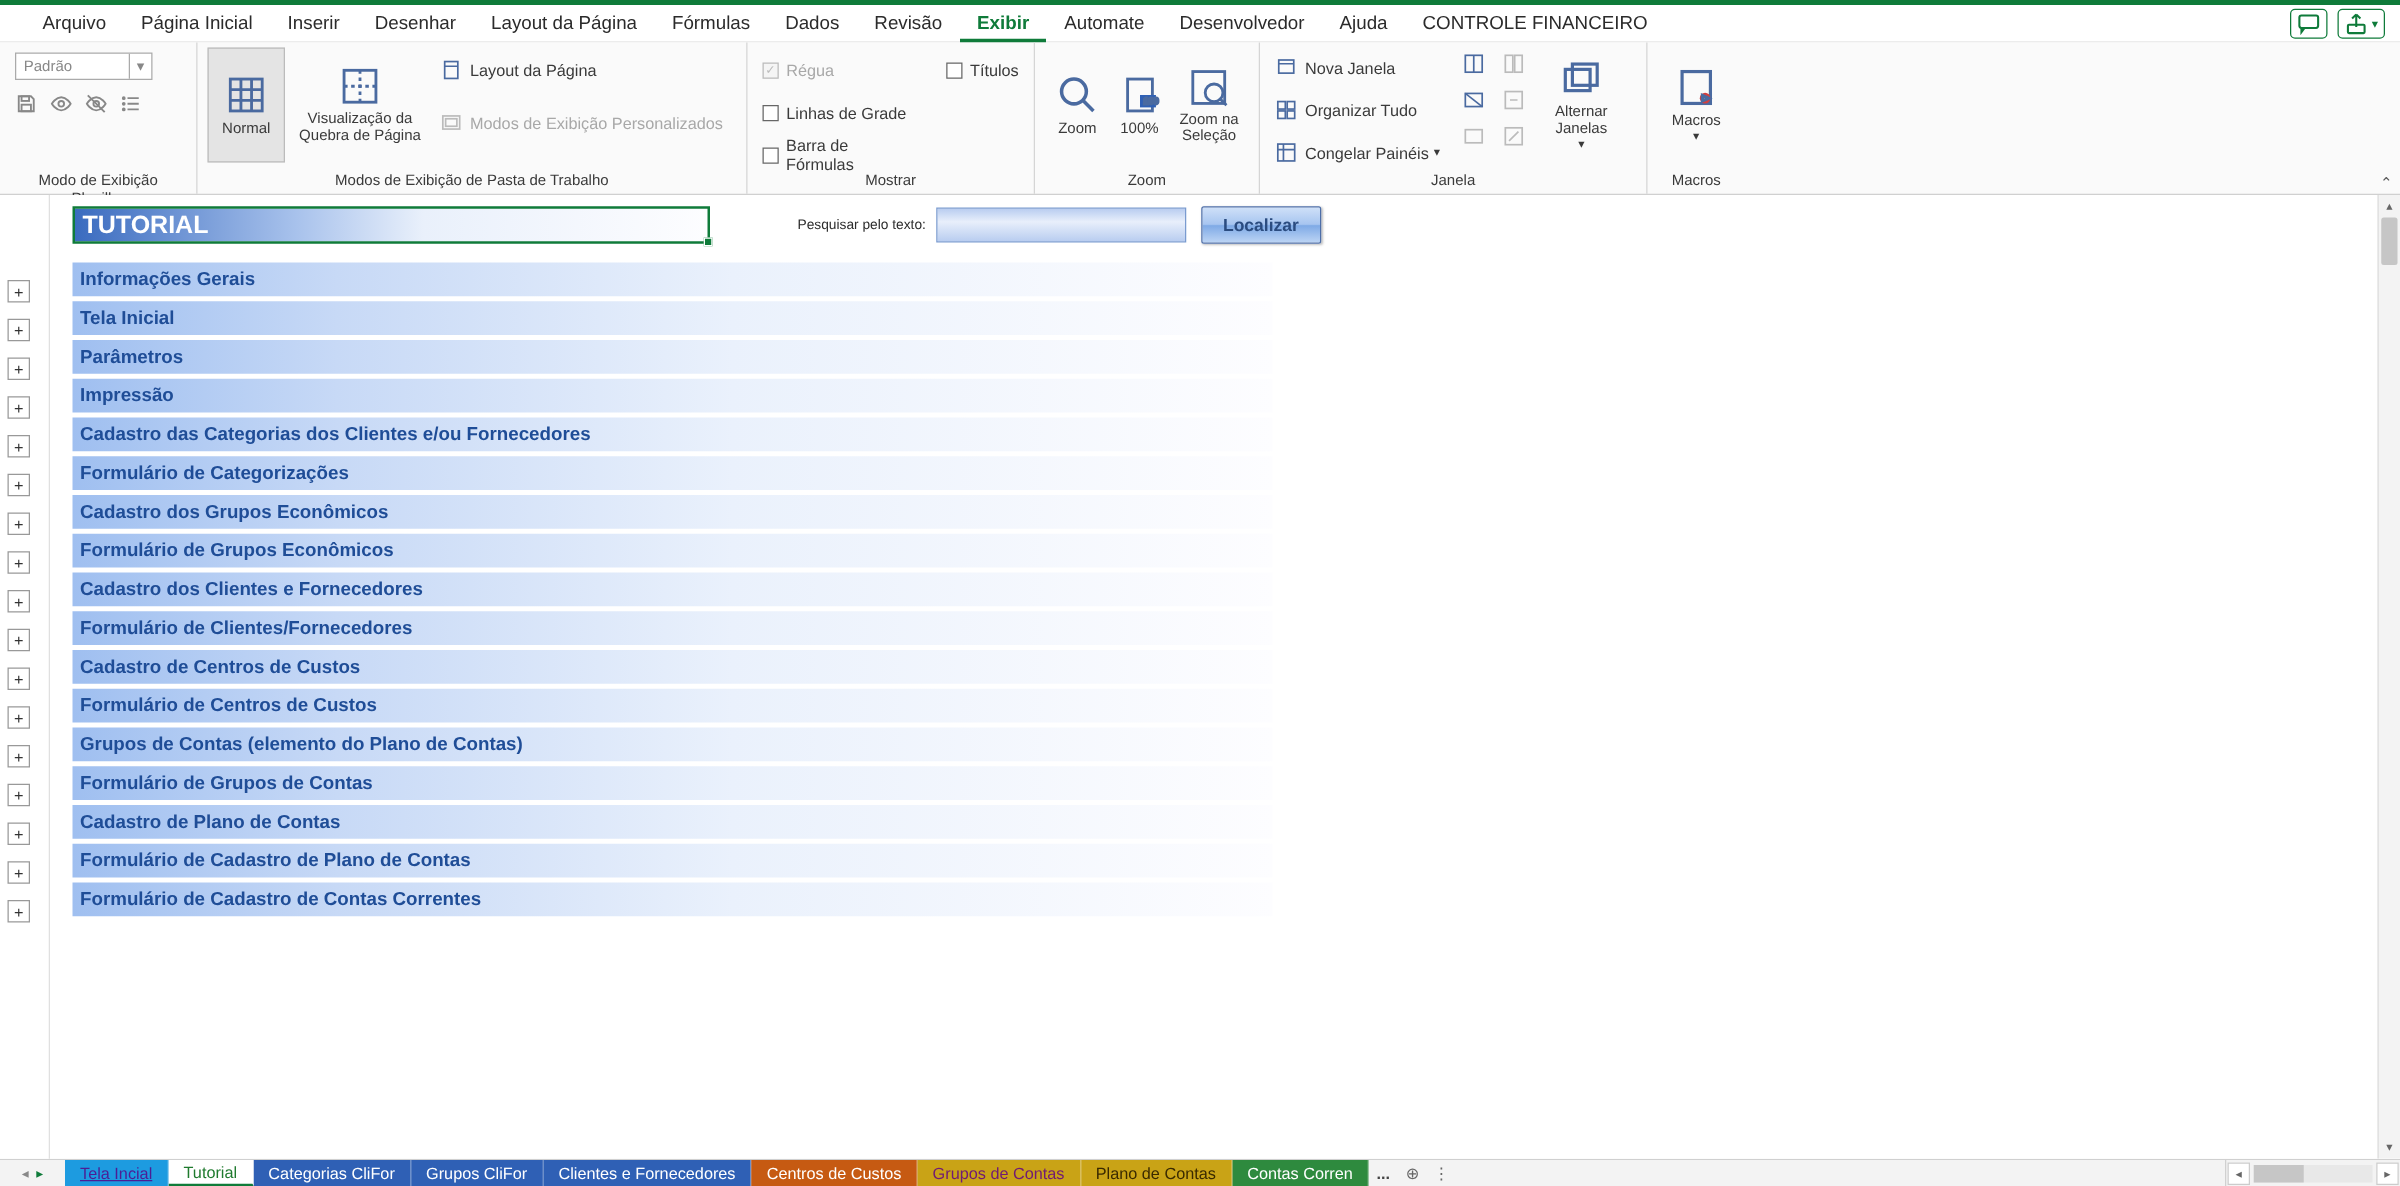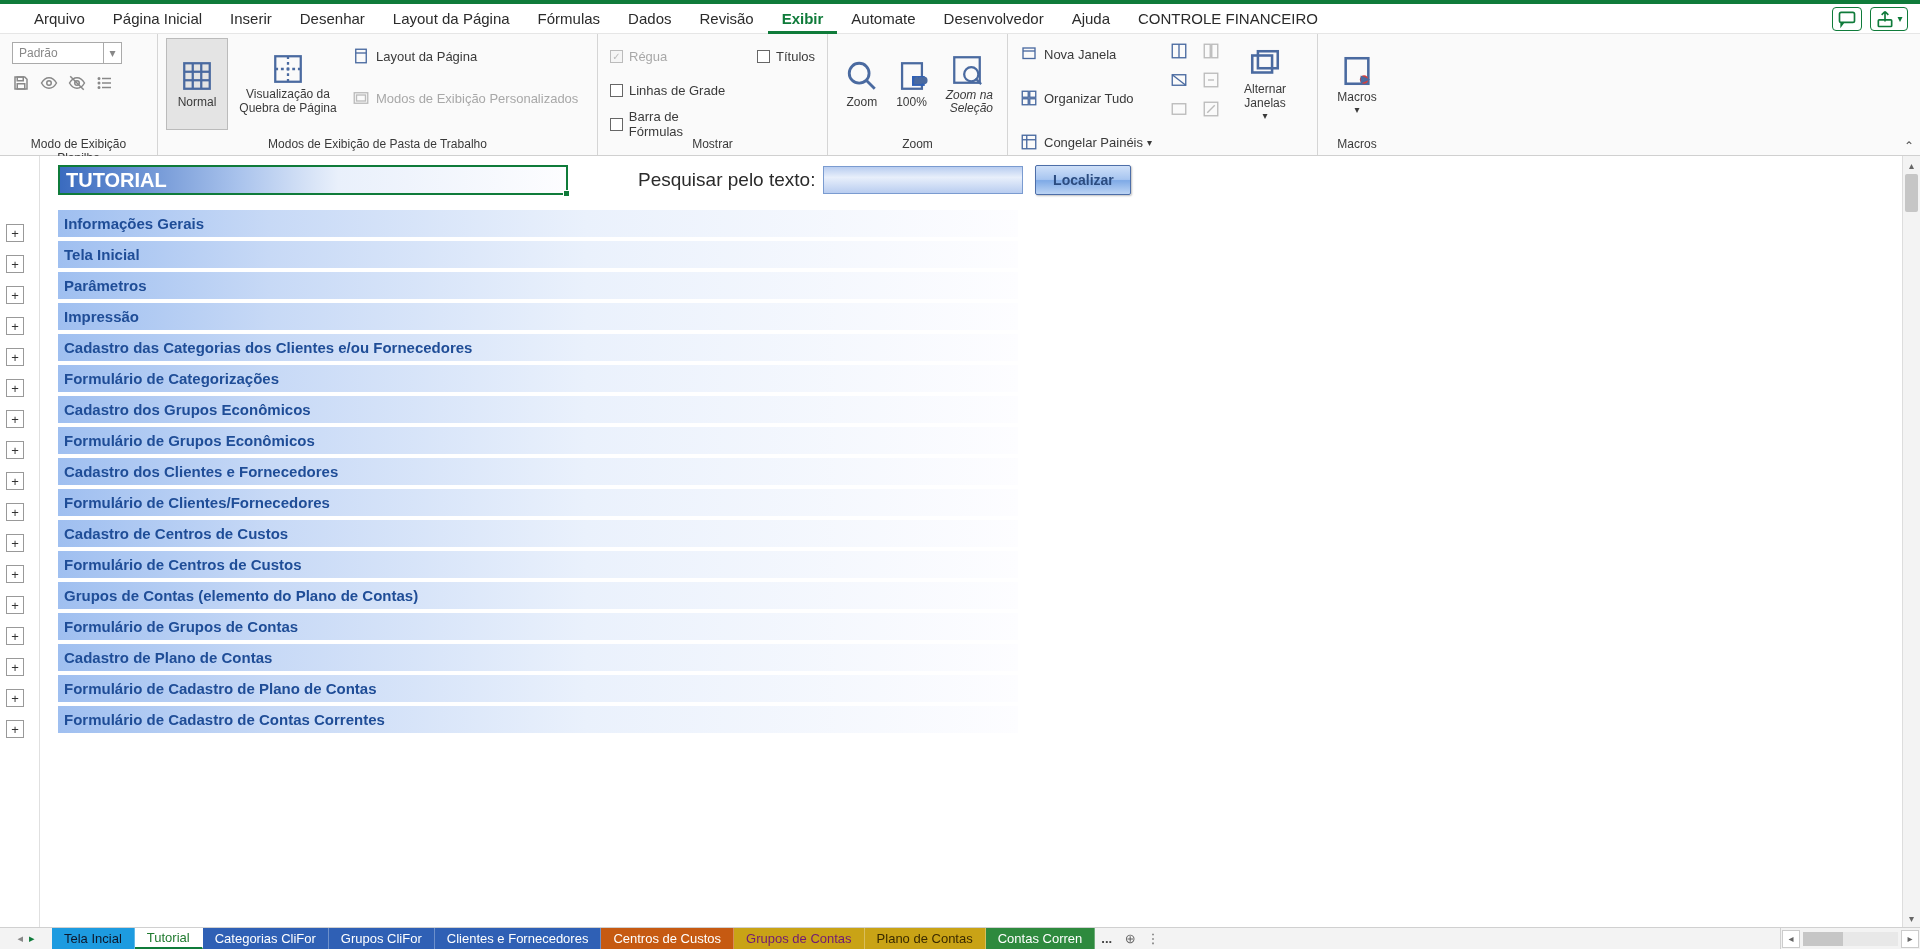--- a/index.html
+++ b/index.html
@@ -59,21 +59,21 @@
 
   .grid { flex: 1; position: relative; background: #fff; overflow: hidden; }
   .toprow { height: 40px; display: flex; align-items: center; padding: 8px 8px 0 18px; }
   .tutorial-cell {
     width: 510px; height: 30px; border: 2px solid #0f7b3a;
     background: linear-gradient(to right, #3a6bbf, #a8c2ec 35%, #e9f0fb 55%, #fdfdff 100%);
     color: #fff; font-weight: 700; font-size: 20px; display: flex; align-items: center; padding-left: 6px;
     position: relative;
   }
   .tutorial-cell .handle { position: absolute; right: -4px; bottom: -4px; width: 7px; height: 7px; background: #0f7b3a; border: 1px solid #fff; }
-  .search-label { margin-left: 70px; font-size: 19px; color: #2b2b2b; }
+  .search-label { margin-left: 70px; font-size: 11px; color: #2b2b2b; }
   .search-input {
     margin-left: 8px; width: 200px; height: 28px; border: 1px solid #7a9bd0;
     background: linear-gradient(to bottom, #b9cdf0, #e8effb 40%, #b9cdf0);
   }
   .localizar-btn {
     margin-left: 12px; width: 96px; height: 30px; border: 1px solid #4d6ea8; border-radius: 2px;
     background: linear-gradient(to bottom, #cfe0f8, #a7c5f0 48%, #7faae6 52%, #bcd4f4);
     font-size: 14px; font-weight: 700; color: #2b4c80; cursor: pointer;
     box-shadow: 1px 1px 2px rgba(0,0,0,.25);
   }
@@ -275,29 +275,29 @@
             <text x="14" y="17" font-size="5" fill="#fff">100</text>
           </svg>
         <span>100%</span>
       </div>
       <div class="bigbtn" style="width:64px;height:92px;">
         <svg class="ico32" viewBox="0 0 24 24" fill="none" stroke="#4a6aa0" stroke-width="1.6">
             <rect x="3" y="3" width="18" height="18"></rect>
             <circle cx="15" cy="15" r="5"></circle>
             <line x1="18" y1="18" x2="22" y2="22"></line>
           </svg>
-        <span style="text-align:right;line-height:1.1;font-style:italic;">Zoom na Seleção</span>
+        <span style="text-align:center;line-height:1.1;">Zoom na Seleção</span>
       </div>
     </div>
     <div class="label">Zoom</div>
   </div>
 
   <div class="group" style="width:310px;">
     <div class="body">
-      <div class="vcol" style="padding-top:4px;gap:20px;">
+      <div class="vcol" style="padding-top:4px;gap:10px;">
         <div class="smallrow">
           <svg width="18" height="18" viewBox="0 0 24 24" fill="none" stroke="#4a6aa0" stroke-width="1.8">
               <rect x="4" y="4" width="16" height="14"></rect>
               <line x1="4" y1="8" x2="20" y2="8"></line>
             </svg>
           <span>Nova Janela</span>
         </div>
         <div class="smallrow">
           <svg width="18" height="18" viewBox="0 0 24 24" fill="none" stroke="#4a6aa0" stroke-width="1.8">
               <rect x="3" y="3" width="8" height="8"></rect>
@@ -434,21 +434,21 @@
     </div>
   </div>
 </div>
 
 <div class="tabbar">
   <div class="tabnav">
     <span class="tri">◂</span>
     <span class="tri active">▸</span>
   </div>
   <div id="sheet-tabs" style="display:flex;align-items:stretch;overflow:hidden;">
-      <div class="sheettab" style="background: rgb(29, 155, 224); color: #0f172a;">Tela Incial</div>
+      <div class="sheettab" style="background: rgb(29, 155, 224); color: #4c1d95; text-decoration: underline;">Tela Incial</div>
       <div class="sheettab light" style="background: rgb(255, 255, 255); color: rgb(31, 122, 46);">Tutorial</div>
       <div class="sheettab" style="background: rgb(47, 96, 181); color: rgb(255, 255, 255);">Categorias CliFor</div>
       <div class="sheettab" style="background: rgb(47, 96, 181); color: rgb(255, 255, 255);">Grupos CliFor</div>
       <div class="sheettab" style="background: rgb(47, 96, 181); color: rgb(255, 255, 255);">Clientes e Fornecedores</div>
       <div class="sheettab" style="background: rgb(198, 90, 18); color: rgb(255, 255, 255);">Centros de Custos</div>
       <div class="sheettab" style="background: rgb(201, 163, 22); color: #701a75;">Grupos de Contas</div>
       <div class="sheettab" style="background: rgb(201, 163, 22); color: rgb(58, 42, 0);">Plano de Contas</div>
       <div class="sheettab" style="background: rgb(46, 138, 62); color: rgb(255, 255, 255);">Contas Corren</div>
     </div>
   <div class="ellips">...</div>

